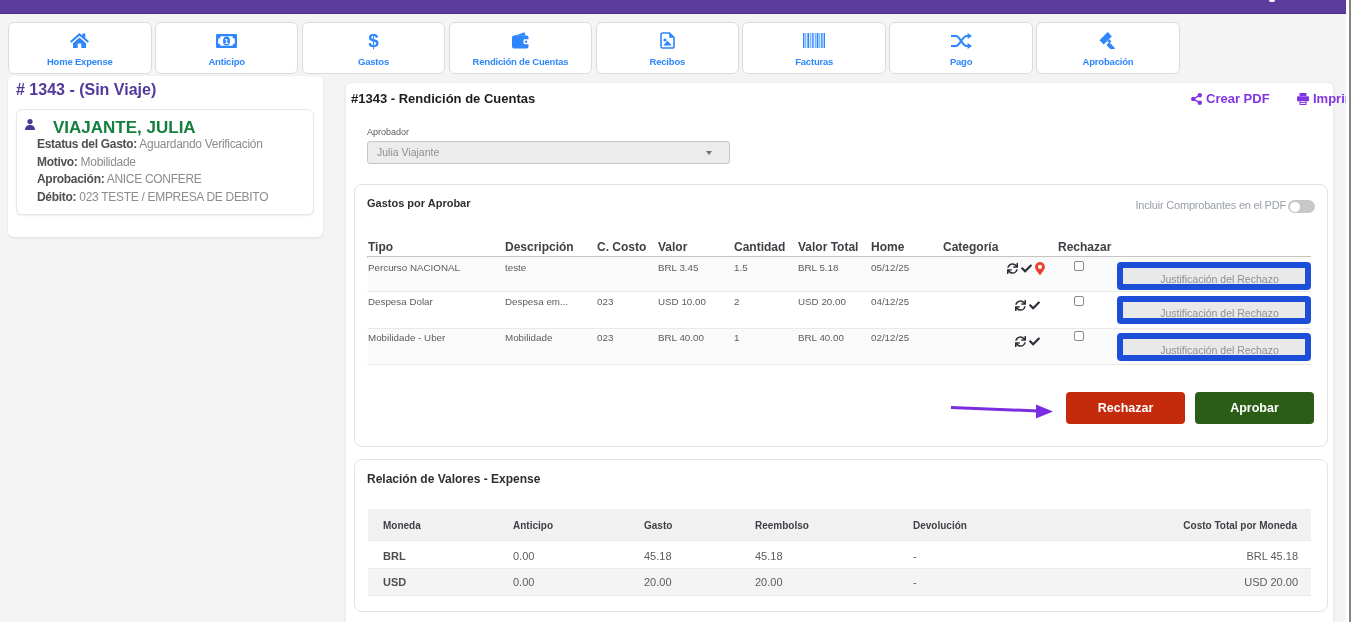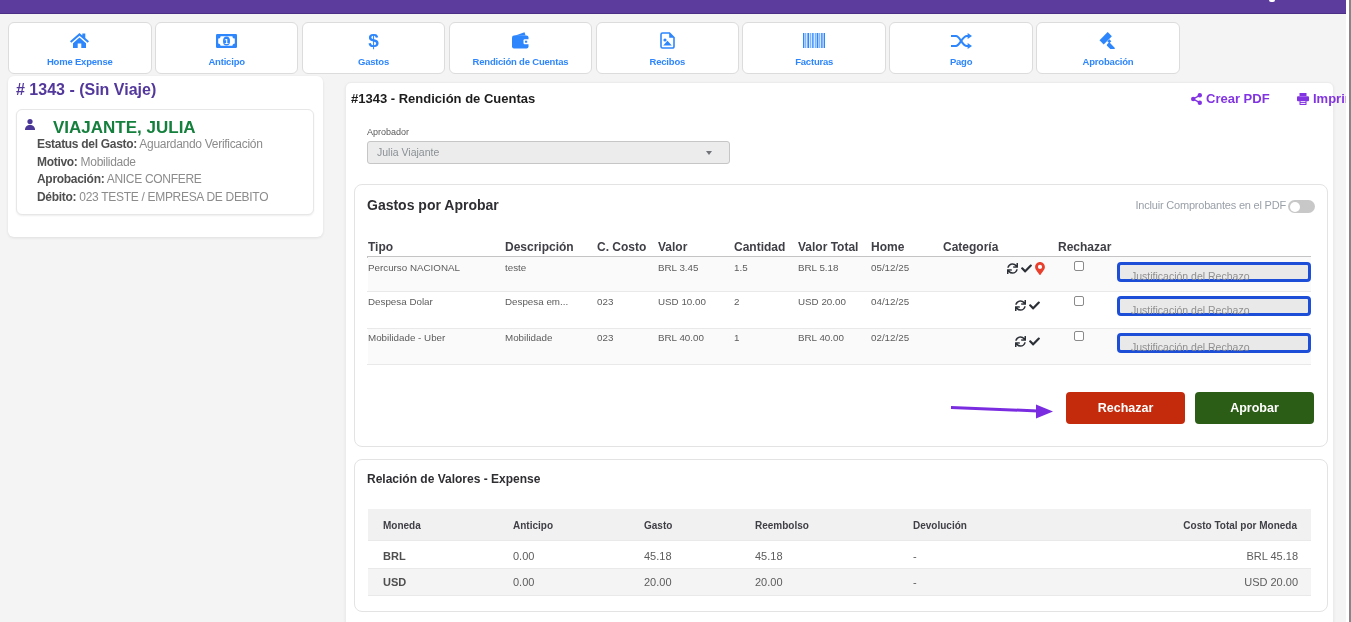--- a/index.html
+++ b/index.html
@@ -41,33 +41,33 @@
   #aprolabel { left:367px; top:127px; font-size:9px; color:#5a5a5a; }
   #aproselect { left:367px; top:141px; width:363px; height:23px; background:#ececec; border:1px solid #c6c6c6;
                 border-radius:3px; }
   #aproselect span { position:absolute; left:9px; top:3.5px; font-size:10.5px; color:#8a9095; }
   #aprocaret { position:absolute; right:17px; top:9px; width:0; height:0; border-left:3.5px solid transparent;
                border-right:3.5px solid transparent; border-top:4.5px solid #707478; }
 
   
   #gastoscard { left:354px; top:184px; width:974px; height:263px; background:#fff; border:1px solid #e3e3e3;
                 border-radius:8px; }
-  #gastostitle { left:367px; top:197px; font-size:14px; font-weight:bold; color:#2f2f33; }
+  #gastostitle { left:367px; top:197px; font-size:11px; font-weight:bold; color:#2f2f33; }
   #incluir { right:65px; top:199px; font-size:11px; letter-spacing:-0.2px; color:#9aa0a8; }
   #toggle { left:1288px; top:200px; width:27px; height:13px; background:#c8c8c8; border-radius:8px; }
   #toggle .knob { position:absolute; left:1.5px; top:1.5px; width:10px; height:10px; background:#fff; border-radius:50%; }
 
   .th { position:absolute; font-size:12px; font-weight:bold; color:#3f3f46; }
   .td { position:absolute; font-size:9.8px; color:#5c5c5c; }
   #thdrborder { left:367px; top:256px; width:944px; height:1.5px; background:#c4c4c4; }
   .rowline { position:absolute; left:367px; width:944px; height:1px; background:#e9e9e9; }
   .stripe { position:absolute; left:368px; width:943px; background:#fafafa; }
 
-  .jinput { position:absolute; left:1117px; width:194px; height:20px; background:#e9e9e9; border:3px solid #1d4ed8;
-            border-radius:4px; font-size:10.5px; color:#8f8f8f; line-height:23px; padding-left:11px; }
+  .jinput { position:absolute; left:1117px; width:194px; height:28px; background:#e9e9e9; border:6px solid #1d4ed8;
+            border-radius:4px; font-size:10.5px; color:#8f8f8f; line-height:23px; padding-left:11px;text-align:center; }
   .cbx { position:absolute; left:1074px; width:10px; height:10px; background:#fff; border:1.2px solid #8a8a8a; border-radius:2px; }
   .icons { position:absolute; display:flex; align-items:center; gap:3px; }
 
   
   .btn { position:absolute; width:119px; height:32px; border-radius:4px; color:#fff; font-size:12.5px; font-weight:bold;
          display:flex; align-items:center; justify-content:center; }
   #btnrech { left:1066px; top:392px; background:#c42a0c; }
   #btnapro { left:1195px; top:392px; background:#2c5d17; }
 
   

